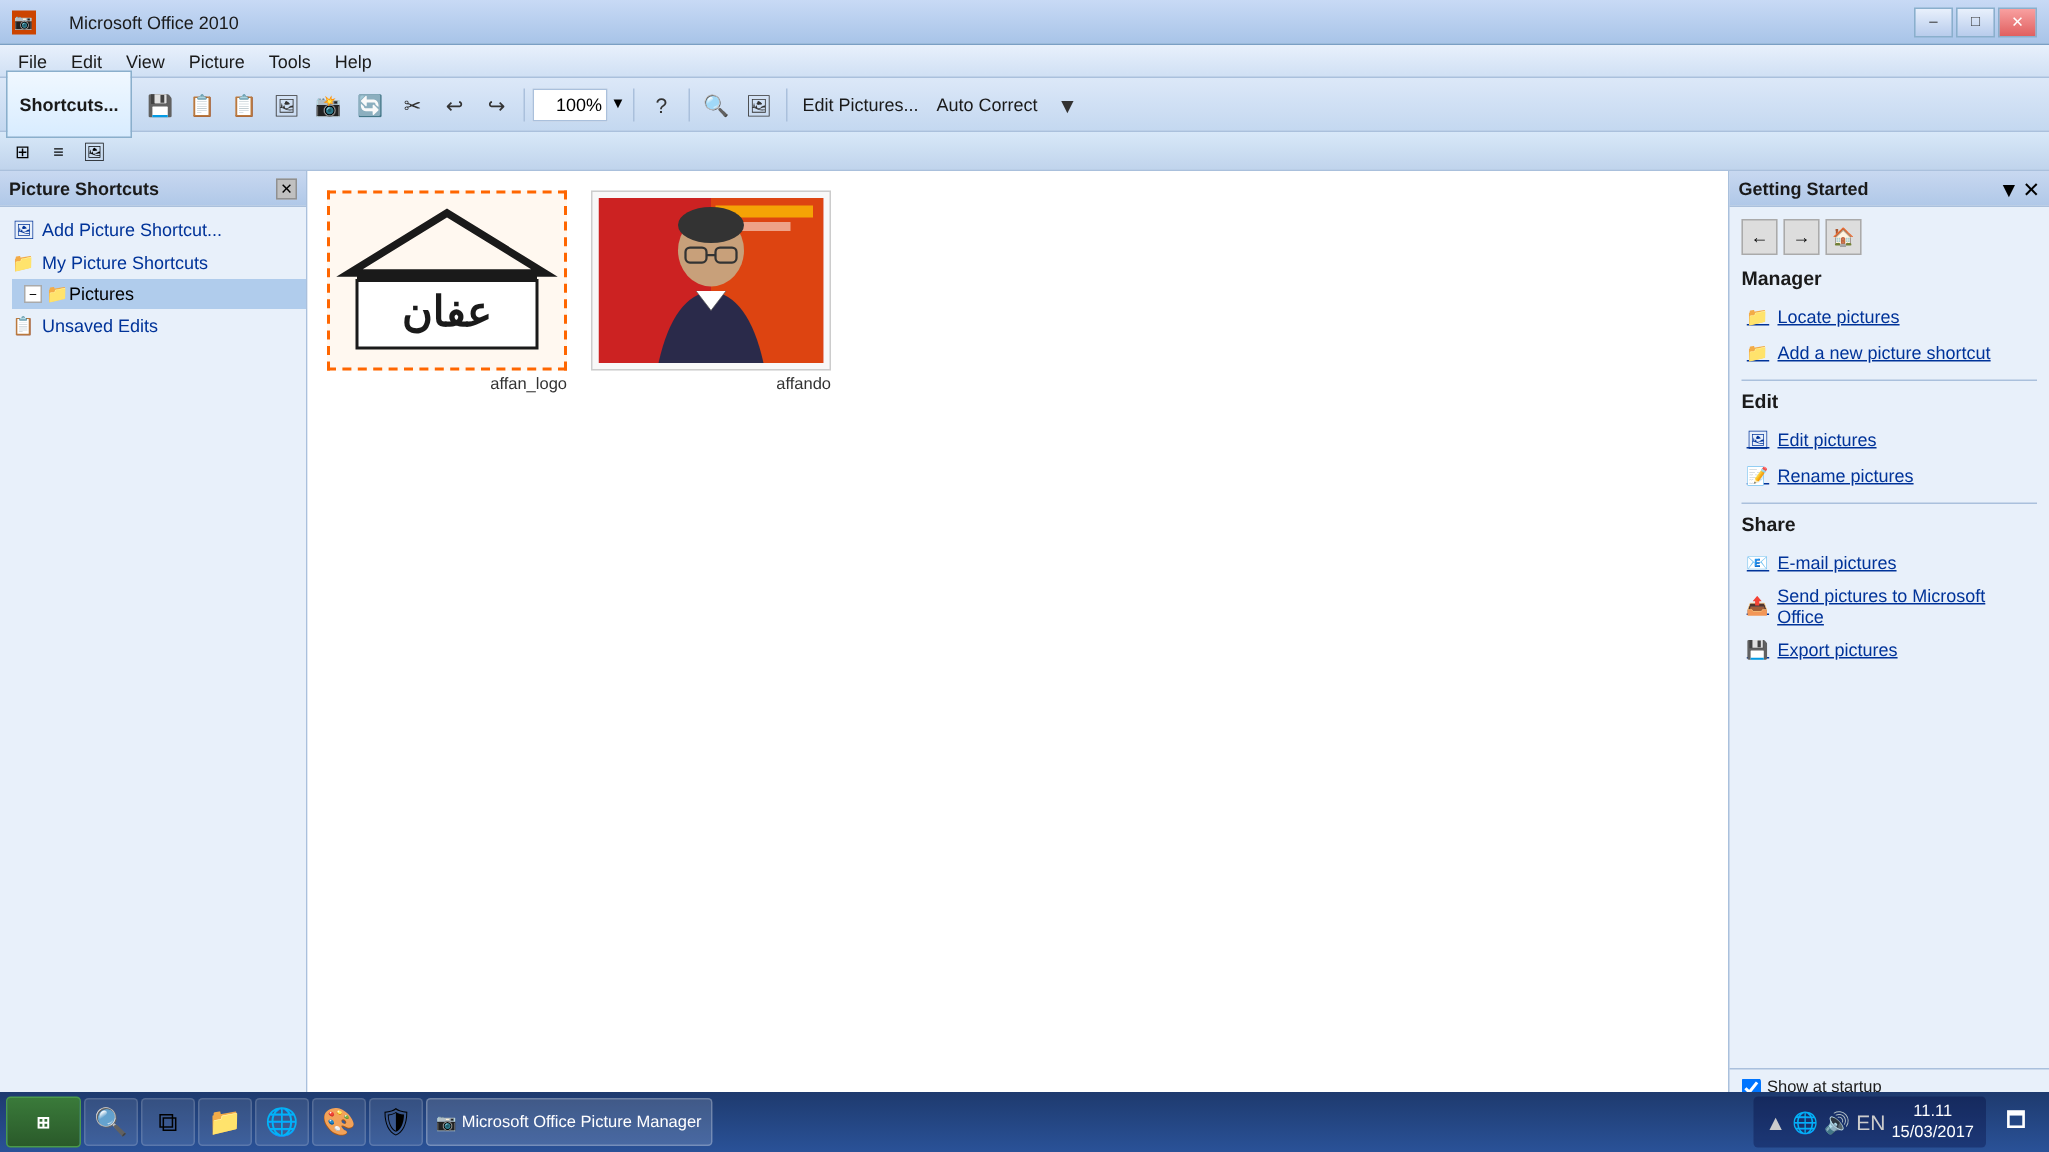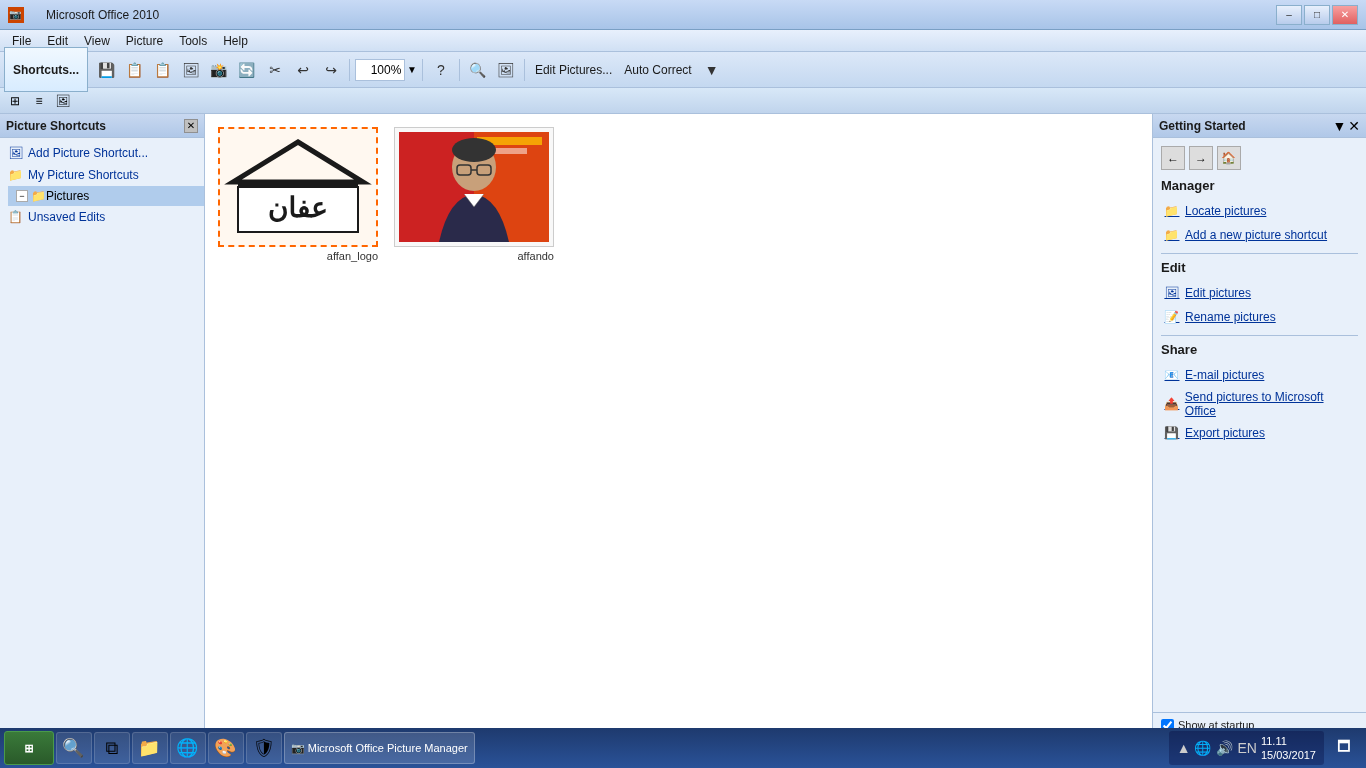--- a/index.html
+++ b/index.html
@@ -357,21 +357,21 @@
     }
     .taskbar-spacer { flex: 1; }
     .taskbar-systray {
       display: flex; align-items: center; gap: 4px;
       background: rgba(0,0,50,0.3);
       padding: 0 8px;
       height: 34px;
       border-radius: 3px;
     }
     .systray-icon { font-size: 14px; color: #ccc; cursor: pointer; }
-    .systray-time { color: white; font-size: 11px; text-align: left; line-height: 1.3; }
+    .systray-time { color: white; font-size: 11px; text-align: center; line-height: 1.3; }
     .taskbar-notif {
       width: 36px; height: 32px;
       display: flex; align-items: center; justify-content: center;
       cursor: pointer;
       color: white; font-size: 14px;
     }
 
     
     .show-startup {
       display: flex; align-items: flex-start; padding: 6px 8px;

